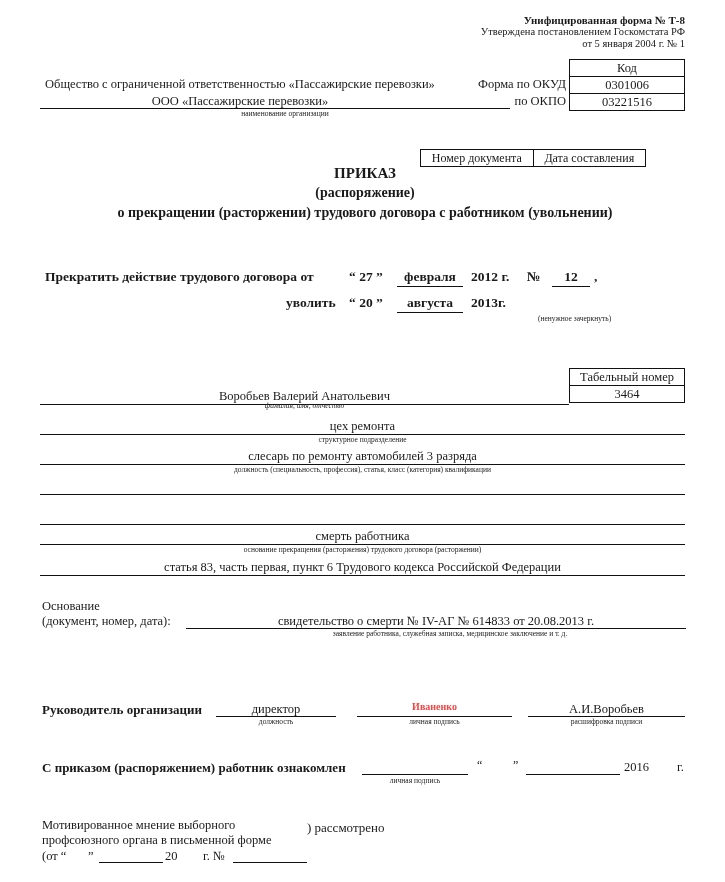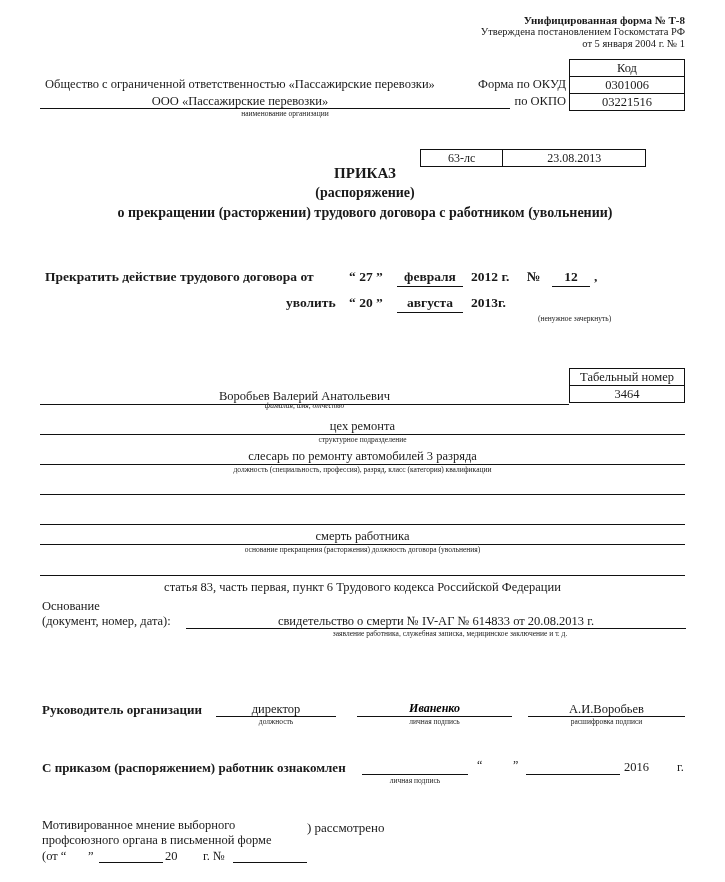--- a/index.html
+++ b/index.html
@@ -38,23 +38,23 @@
 
 <div class="abs" style="left:45px; top:77px; font-size:12.5px;">Общество с ограниченной ответственностью «Пассажирские перевозки»</div>
 <div class="abs r" style="right:159px; top:77px; font-size:12.5px;">Форма по ОКУД</div>
 <div class="abs c" style="left:40px; width:400px; top:94px; font-size:12.5px;">ООО «Пассажирские перевозки»</div>
 <div class="abs r" style="right:159px; top:94px; font-size:12.5px;">по ОКПО</div>
 <div class="line" style="left:40px; width:470px; top:108px;"></div>
 <div class="cap" style="left:40px; width:490px; top:109px;">наименование организации</div>
 
 <table class="box" style="left:420px; top:149px; width:226px;">
   <tbody>
-  <tr>
-    <td>63-лс</td>
-    <td>23.08.2013</td>
+      <tr>
+    <td>Номер документа</td>
+    <td>Дата составления</td>
   </tr>
 </tbody>
   </table>
 
 <div class="abs c b" style="left:290px; width:150px; top:165px; font-size:15px;">ПРИКАЗ</div>
 <div class="abs c b" style="left:290px; width:150px; top:185px; font-size:14px;">(распоряжение)</div>
 <div class="abs c b" style="left:30px; width:670px; top:205px; font-size:14px;">о прекращении (расторжении) трудового договора с работником (увольнении)</div>
 
 <div class="abs b" style="left:45px; top:269px; font-size:13.5px;">Прекратить действие трудового договора от</div>
 <div class="abs b" style="left:349px; top:269px; font-size:13.5px;">“ 27 ”</div>
@@ -86,44 +86,44 @@
 <div class="val" style="left:40px; width:529px; top:389px;">Воробьев Валерий Анатольевич</div>
 <div class="line" style="left:40px; width:529px; top:404px;"></div>
 <div class="cap" style="left:40px; width:529px; top:401px;font-style:italic;">фамилия, имя, отчество</div>
 
 <div class="val" style="left:40px; width:645px; top:419px;">цех ремонта</div>
 <div class="line" style="left:40px; width:645px; top:434px;"></div>
 <div class="cap" style="left:40px; width:645px; top:435px;">структурное подразделение</div>
 
 <div class="val" style="left:40px; width:645px; top:449px;">слесарь по ремонту автомобилей 3 разряда</div>
 <div class="line" style="left:40px; width:645px; top:464px;"></div>
-<div class="cap" style="left:40px; width:645px; top:465px;">должность (специальность, профессия), разряд, класс (категория) квалификации</div>
+<div class="cap" style="left:40px; width:645px; top:465px;">должность (специальность, профессия), статья, класс (категория) квалификации</div>
 
 <div class="line" style="left:40px; width:645px; top:494px;"></div>
 <div class="line" style="left:40px; width:645px; top:524px;"></div>
 
 <div class="val" style="left:40px; width:645px; top:529px;">смерть работника</div>
 <div class="line" style="left:40px; width:645px; top:544px;"></div>
-<div class="cap" style="left:40px; width:645px; top:545px;">основание прекращения (расторжения) должность договора (увольнения)</div>
+<div class="cap" style="left:40px; width:645px; top:545px;">основание прекращения (расторжения) трудового договора (расторжении)</div>
 
-<div class="val" style="left:40px; width:645px; top:580px;">статья 83, часть первая, пункт 6 Трудового кодекса Российской Федерации</div>
+<div class="val" style="left:40px; width:645px; top:560px;">статья 83, часть первая, пункт 6 Трудового кодекса Российской Федерации</div>
 <div class="line" style="left:40px; width:645px; top:575px;"></div>
 
 <div class="abs" style="left:42px; top:599px; font-size:12.5px;">Основание</div>
 <div class="abs" style="left:42px; top:614px; font-size:12.5px;">(документ, номер, дата):</div>
 <div class="val" style="left:186px; width:500px; top:614px;">свидетельство о смерти № IV-АГ  № 614833 от 20.08.2013 г.</div>
 <div class="line" style="left:186px; width:500px; top:628px;"></div>
 <div class="cap" style="left:250px; width:400px; top:629px;">заявление работника, служебная записка, медицинское заключение и т. д.</div>
 
 <div class="abs b" style="left:42px; top:702px; font-size:13px;">Руководитель организации</div>
 <div class="val" style="left:216px; width:120px; top:702px;">директор</div>
 <div class="line" style="left:216px; width:120px; top:716px;"></div>
 <div class="cap" style="left:216px; width:120px; top:717px;">должность</div>
 
-<div class="val b" style="left:357px; width:155px; top:701px; font-style:italic; color:#000000; font-size:12px;">Иваненко</div>
+<div class="val b" style="left:357px; width:155px; top:701px; color:#ef4444; font-size:10px;">Иваненко</div>
 <div class="line" style="left:357px; width:155px; top:716px;"></div>
 <div class="cap" style="left:357px; width:155px; top:717px;">личная подпись</div>
 
 <div class="val" style="left:528px; width:157px; top:702px;">А.И.Воробьев</div>
 <div class="line" style="left:528px; width:157px; top:716px;"></div>
 <div class="cap" style="left:528px; width:157px; top:717px;">расшифровка подписи</div>
 
 <div class="abs b" style="left:42px; top:760px; font-size:13px;">С приказом (распоряжением) работник ознакомлен</div>
 <div class="line" style="left:362px; width:106px; top:774px;"></div>
 <div class="cap" style="left:362px; width:106px; top:776px;">личная подпись</div>

